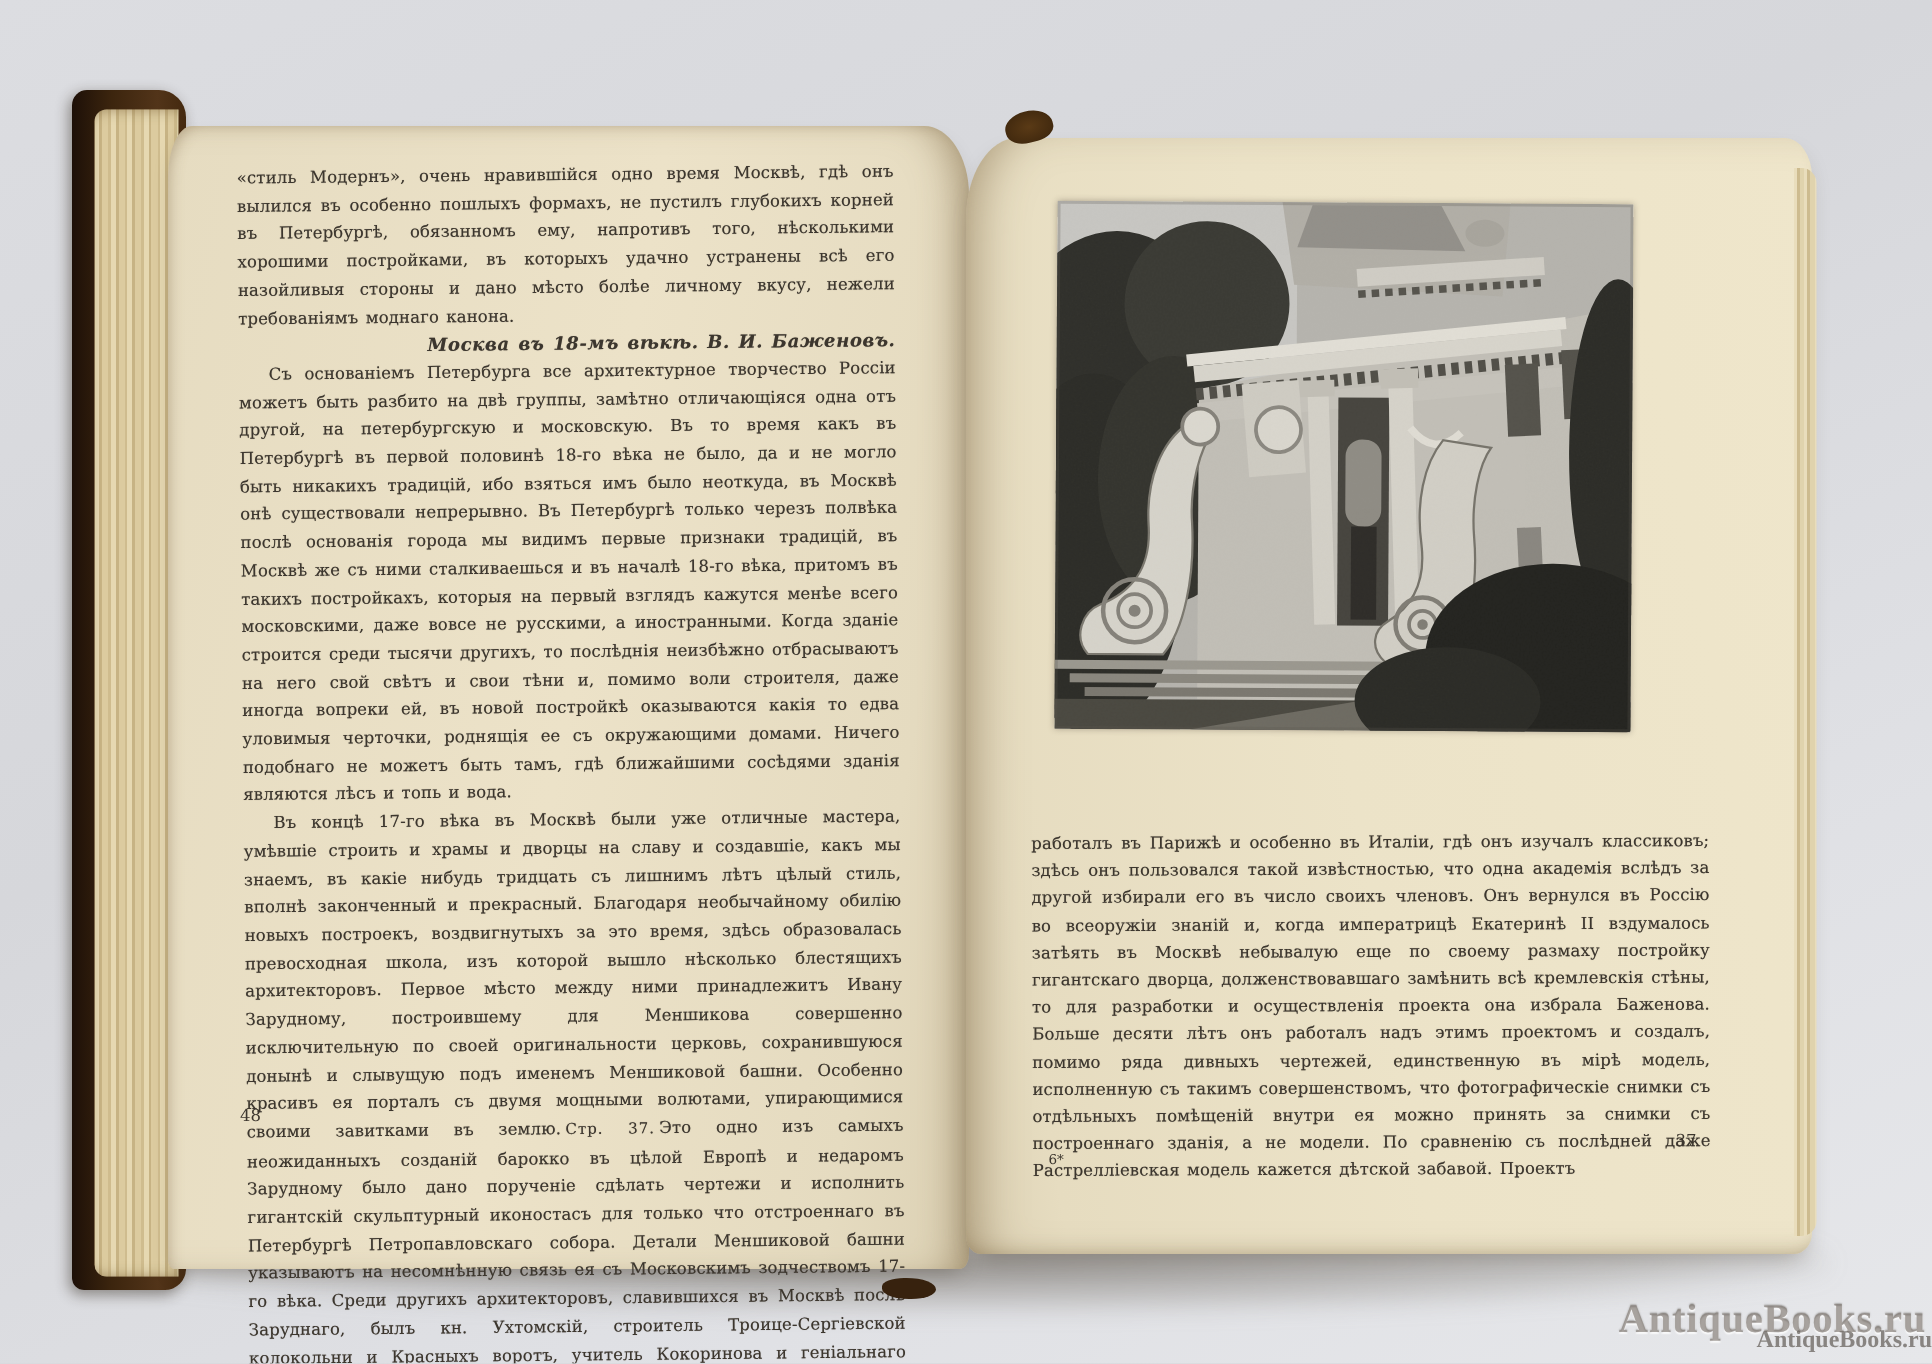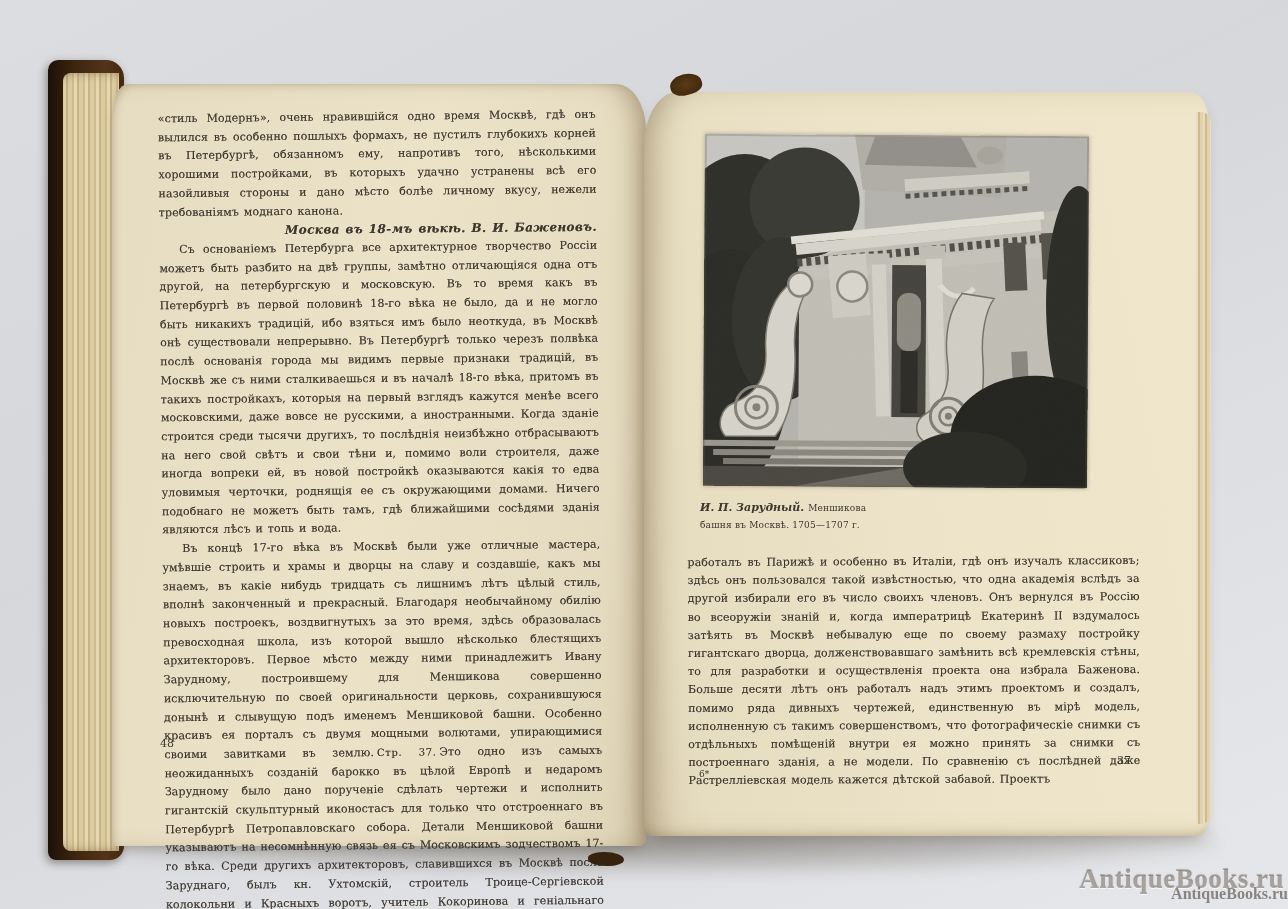--- a/index.html
+++ b/index.html
@@ -200,23 +200,20 @@
         <g>
           <ellipse cx="374" cy="165" rx="32" ry="115" fill="#2c2c27"></ellipse>
           <ellipse cx="332" cy="302" rx="85" ry="62" fill="#23231f"></ellipse>
           <ellipse cx="262" cy="332" rx="62" ry="36" fill="#2b2b26"></ellipse>
         </g>
         <rect width="384" height="352" filter="url(#grain)" opacity="0.10"></rect>
         <rect x="1" y="1" width="382" height="350" fill="none" stroke="#5a5750" stroke-opacity="0.25" stroke-width="2"></rect>
       </svg>
     </div>
 
-    <div class="caption">
-      <span class="caption-name">И. П. Зарудный.</span><span class="caption-rest">Меншикова башня въ Москвѣ. 1705—1707 г.</span>
-    </div>
 
     <div class="rp-text">
       <p>работалъ въ Парижѣ и особенно въ Италіи, гдѣ онъ изучалъ классиковъ; здѣсь онъ пользовался такой извѣстностью, что одна академія вслѣдъ за другой избирали его въ число своихъ членовъ. Онъ вернулся въ Россію во всеоружіи знаній и, когда императрицѣ Екатеринѣ II вздумалось затѣять въ Москвѣ небывалую еще по своему размаху постройку гигантскаго дворца, долженствовавшаго замѣнить всѣ кремлевскія стѣны, то для разработки и осуществленія проекта она избрала Баженова. Больше десяти лѣтъ онъ работалъ надъ этимъ проектомъ и создалъ, помимо ряда дивныхъ чертежей, единственную въ мірѣ модель, исполненную съ такимъ совершенствомъ, что фотографическіе снимки съ отдѣльныхъ помѣщеній внутри ея можно принять за снимки съ построеннаго зданія, а не модели. По сравненію съ послѣдней даже Растрелліевская модель кажется дѣтской забавой. Проектъ</p>
     </div>
 
     <div class="sig-mark">6*</div>
     <div class="pagenum pn-right">37</div>
   </div>
 
   <div class="fore-edge"></div>

